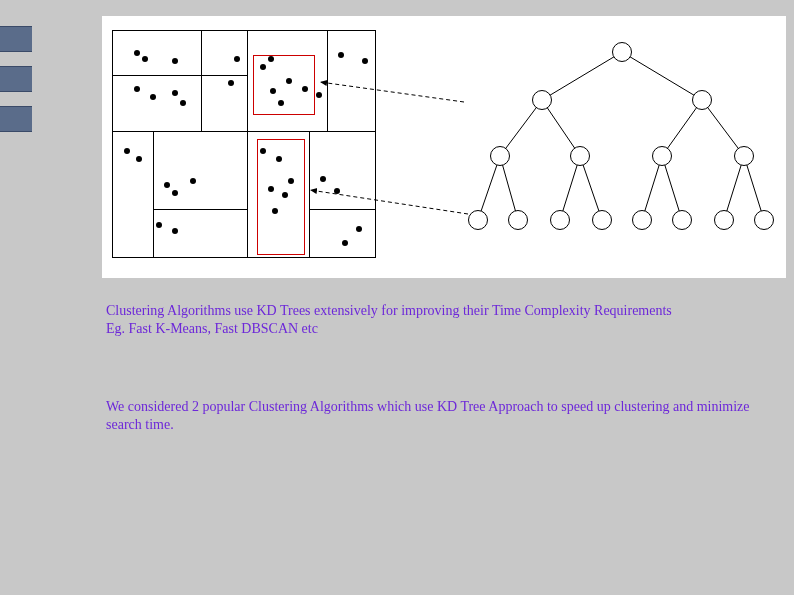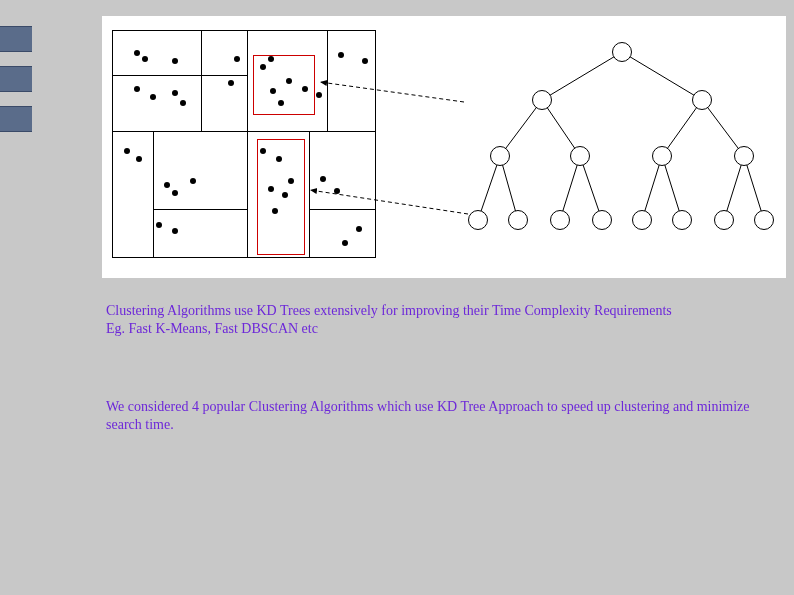--- a/index.html
+++ b/index.html
@@ -205,15 +205,15 @@
         <marker id="ah" markerWidth="8" markerHeight="8" refX="7" refY="3" orient="auto">
           <path d="M0,0 L7,3 L0,6 Z" fill="#000"></path>
         </marker>
       </defs>
     <line x1="362" y1="86" x2="218" y2="66" stroke="#000" stroke-width="1" stroke-dasharray="4,3" marker-end="url(#ah)"></line>
         <line x1="366" y1="198" x2="208" y2="174" stroke="#000" stroke-width="1" stroke-dasharray="4,3" marker-end="url(#ah)"></line>
       </svg>
   </div>
 
   <div class="text-block t1">Clustering Algorithms use KD Trees extensively for improving their Time Complexity Requirements<br>Eg. Fast K-Means, Fast DBSCAN etc</div>
-  <div class="text-block t2">We considered 4 popular Clustering Algorithms which use KD Tree Approach to speed up clustering and minimize search time.</div>
+  <div class="text-block t2">We considered 2 popular Clustering Algorithms which use KD Tree Approach to speed up clustering and minimize search time.</div>
 
 </div>
 
 </body></html>

